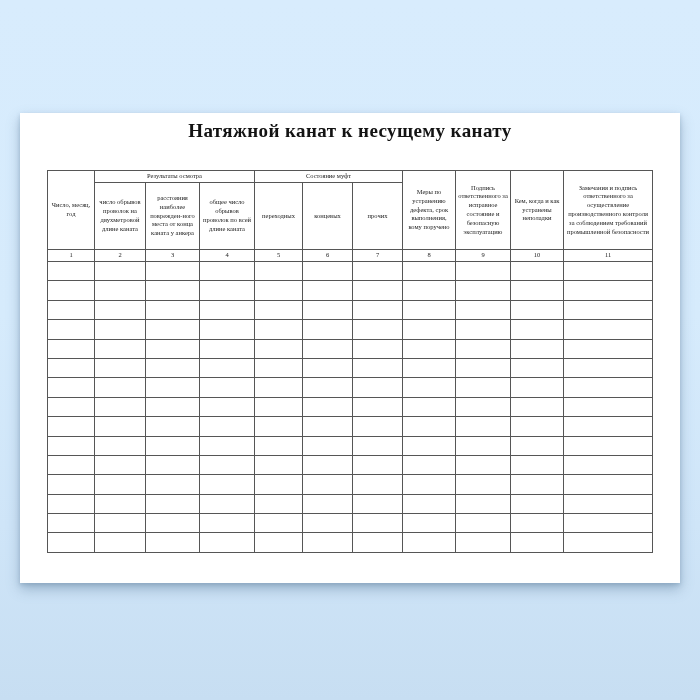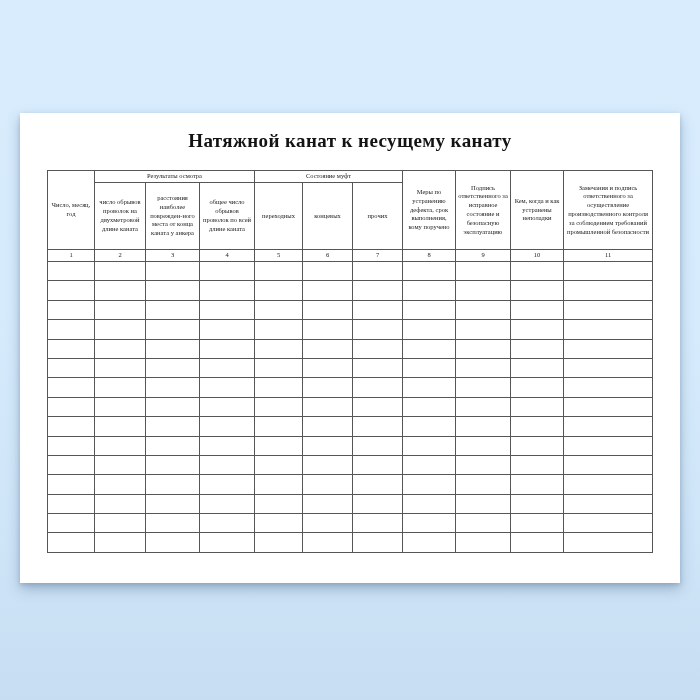--- a/index.html
+++ b/index.html
@@ -18,21 +18,21 @@
     position: absolute;
     left: 20px;
     top: 113px;
     width: 660px;
     height: 470px;
     background: #ffffff;
     box-shadow: 0 6px 12px rgba(92, 122, 152, 0.45), 0 2px 4px rgba(92, 122, 152, 0.30);
   }
   .doc-title {
     margin: 0;
-    padding-top: 17px;
+    padding-top: 7px;
     text-align: center;
     font-family: "Liberation Serif", "DejaVu Serif", serif;
     font-weight: bold;
     font-size: 19px;
     letter-spacing: 0.4px;
     color: #131313;
   }
   table.log {
     position: absolute;
     left: 27px;

